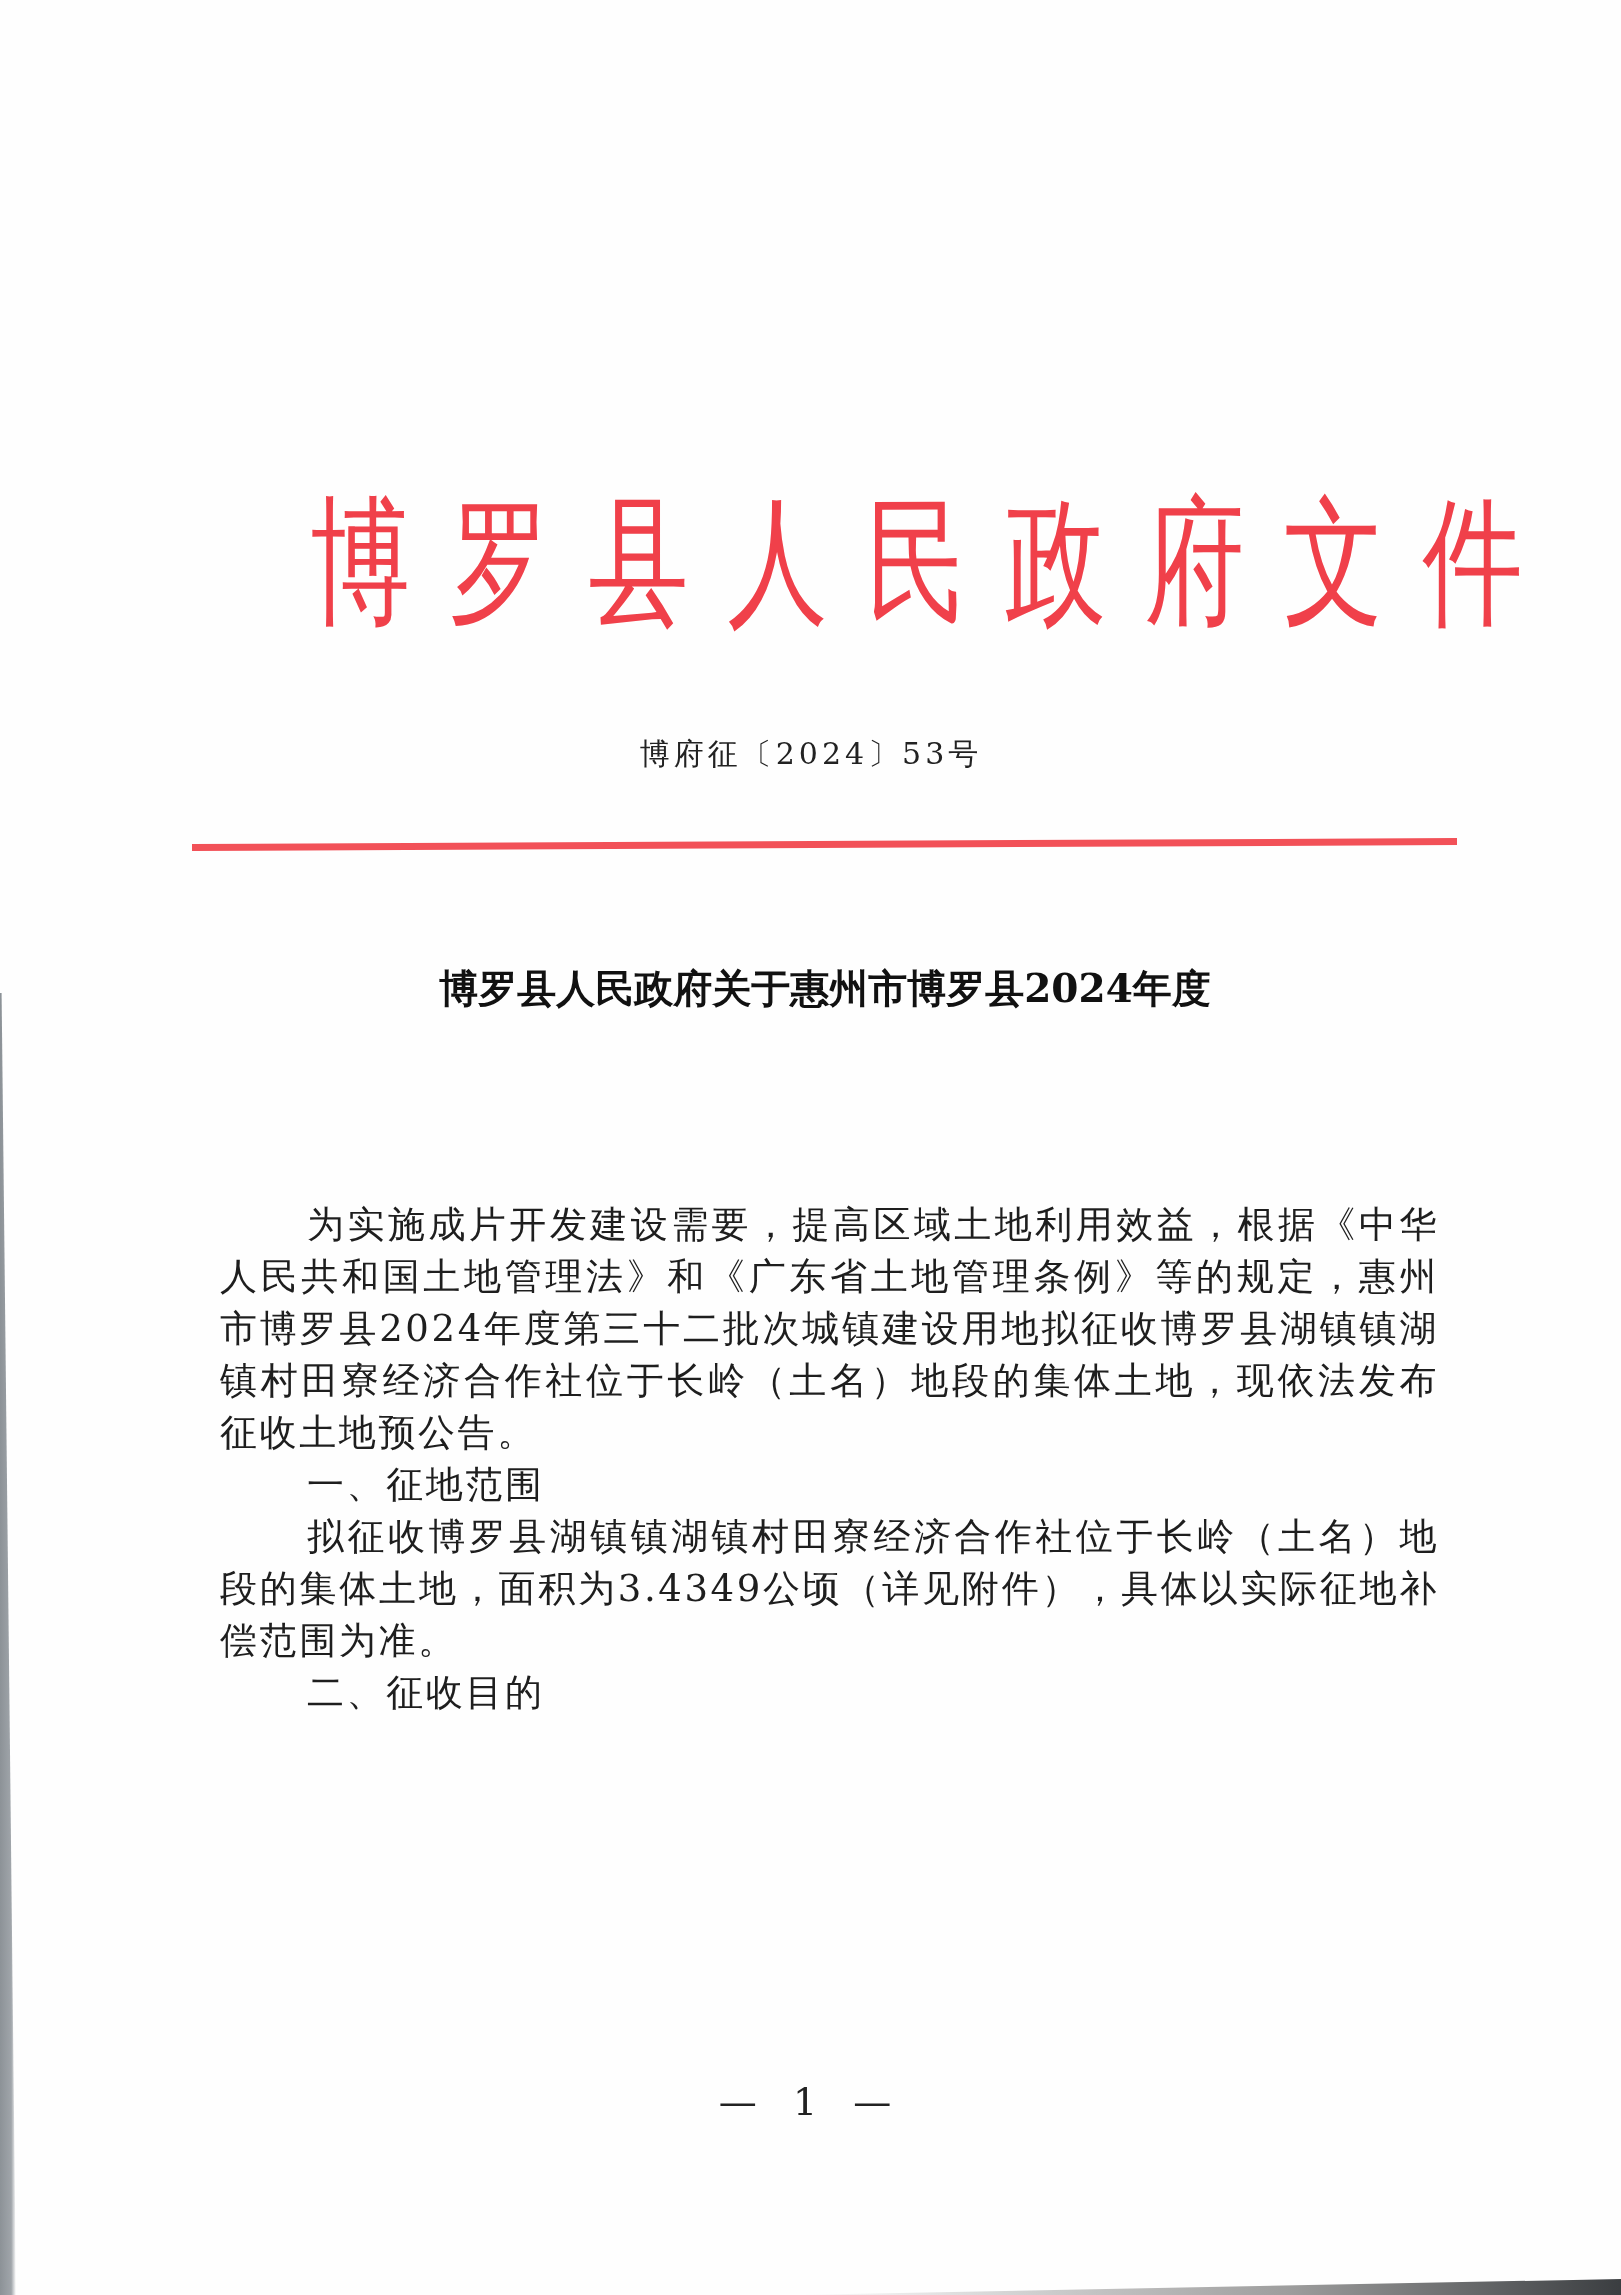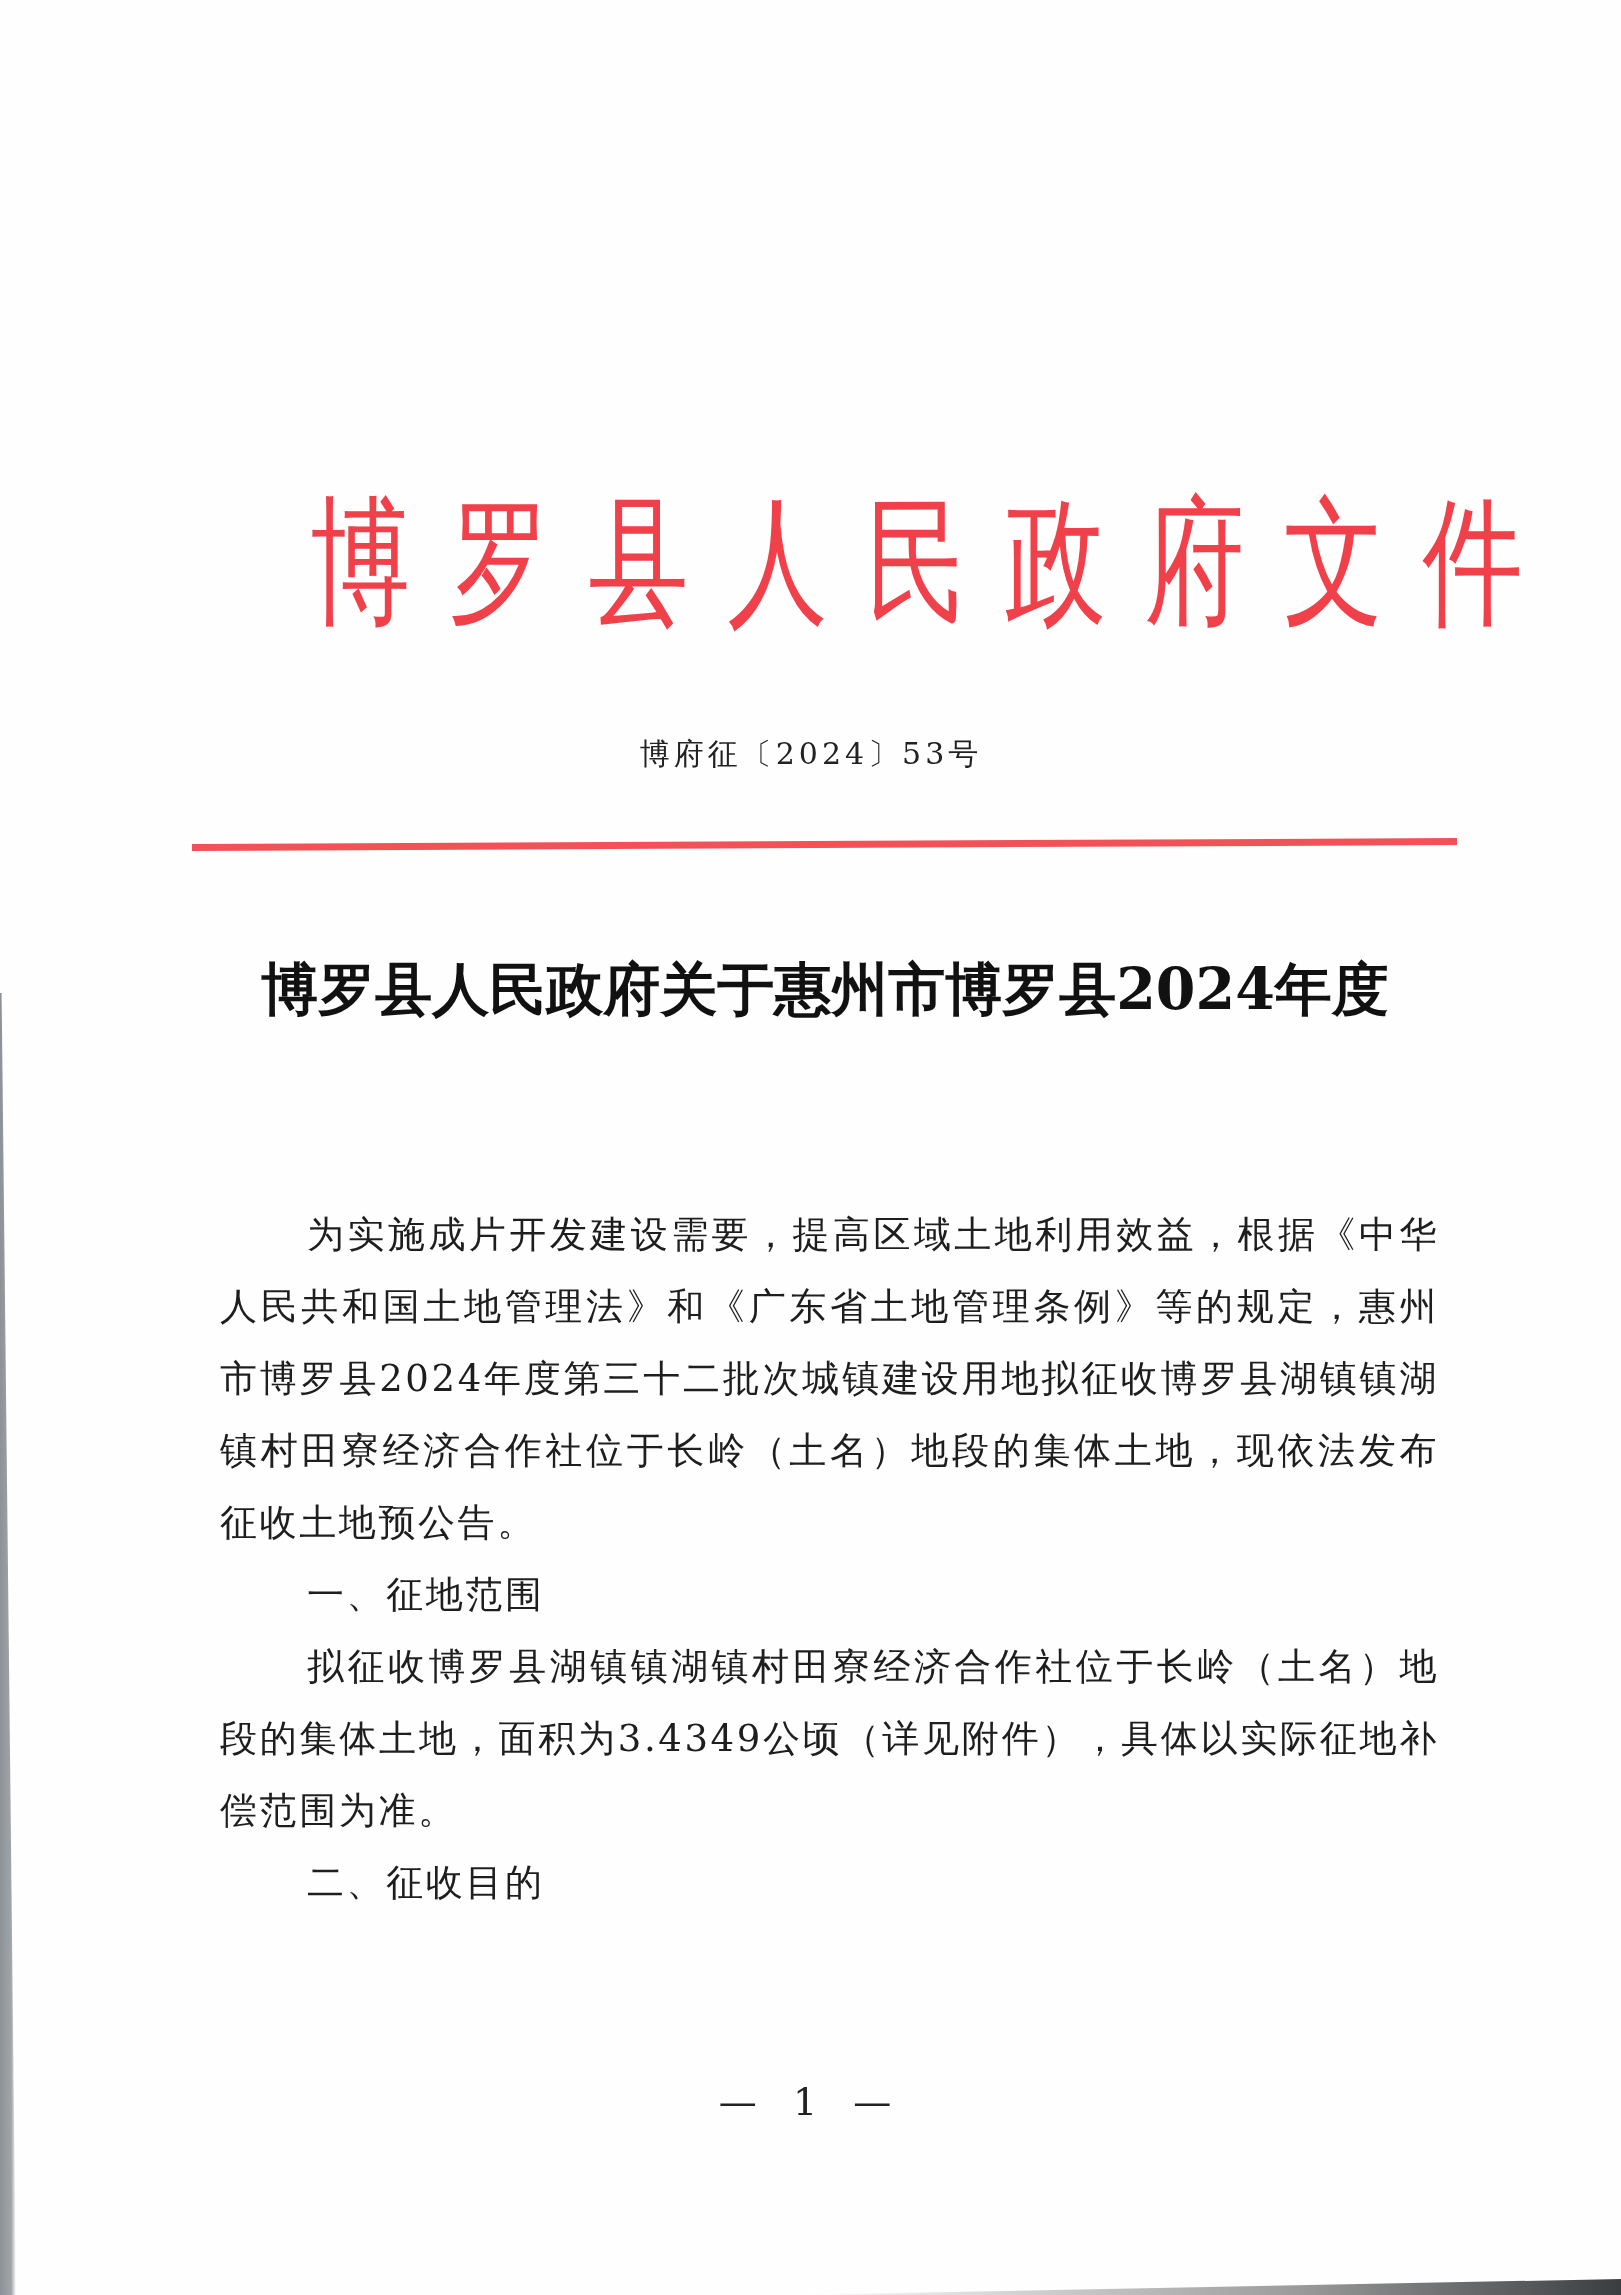--- a/index.html
+++ b/index.html
@@ -87,34 +87,34 @@
   }
 
   .title {
     position: absolute;
     left: 219px;
     width: 1212px;
     top: 947px;
     text-align: center;
     font-family: "DejaVu Serif", "Liberation Serif", serif;
     font-weight: bold;
-    font-size: 57px;
+    font-size: 39px;
     line-height: 83px;
     color: #111;
   }
   .title div { white-space: nowrap; }
 
   .body {
     position: absolute;
     left: 220px;
     width: 1219px;
     top: 1199px;
     font-family: "DejaVu Serif", "Liberation Serif", serif;
     font-size: 37px;
-    line-height: 72px;
+    line-height: 52px;
     color: #1e1e1e;
     letter-spacing: 2.6px;
   }
   .para {
     text-indent: 87px;
     text-align: justify;
     text-align-last: left;
     margin: 0;
   }
   .section-heading {

